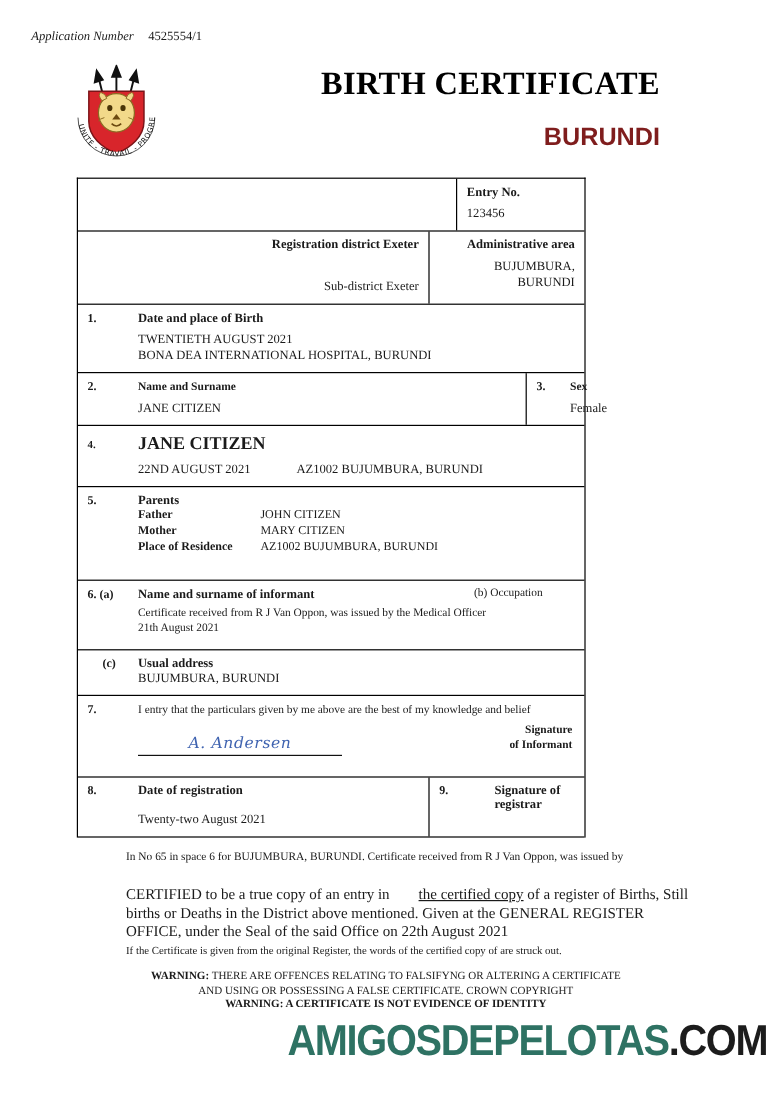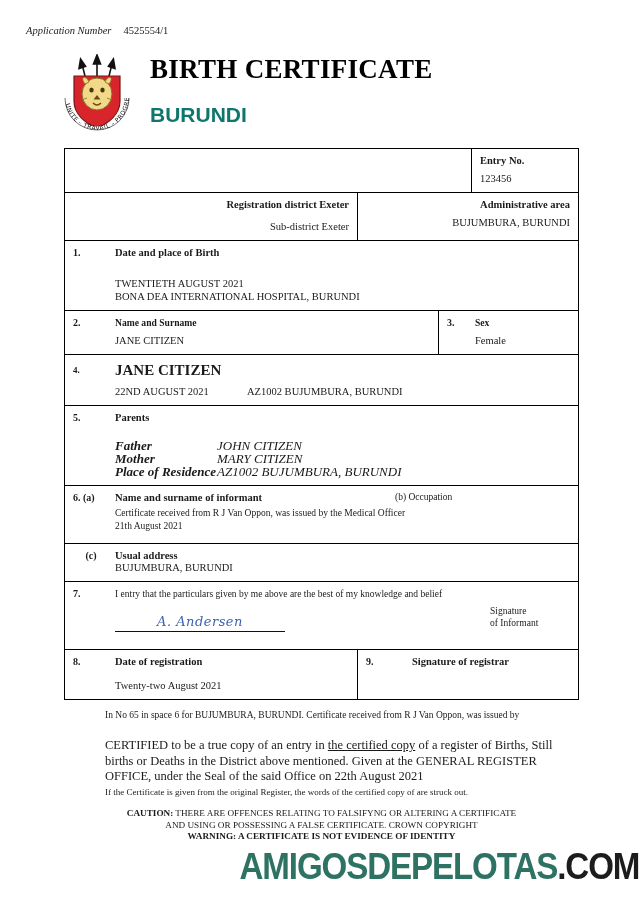--- a/index.html
+++ b/index.html
@@ -44,45 +44,45 @@
     left: 58px;
     top: 2px;
     width: 78px;
     height: 80px;
   }
   .titles {
     position: absolute;
     left: 150px;
     top: 0;
     width: 400px;
-    text-align: left;
+    text-align: right;
   }
   .title-main {
     font-family: "Liberation Serif", serif;
     font-weight: bold;
     font-size: 27px;
     letter-spacing: 0.3px;
     line-height: 34px;
     color: #000;
   }
   .title-sub {
     font-family: "Liberation Sans", sans-serif;
     font-weight: bold;
     font-size: 21px;
     line-height: 30px;
     margin-top: 14px;
-    color: #0f766e;
+    color: #7f1d1d;
   }
 
   
   .cert-table {
     position: absolute;
     left: 64px;
     top: 148px;
-    width: 515px;
+    width: 424px;
     border: 1px solid #000;
     border-bottom: none;
     box-sizing: border-box;
     background: #fff;
   }
   .row {
     display: flex;
     border-bottom: 1px solid #000;
     box-sizing: border-box;
   }
@@ -153,46 +153,46 @@
   .r-registration .c-left { flex: 0 0 292px; }
   .r-registration .c-right { flex: 1 1 auto; }
 
   .child-name {
     font-weight: bold;
     font-size: 15px;
     line-height: 19px;
   }
 
   .parents-grid {
-    margin-top: 16px;
-    font-size: 13px;
+    margin-top: 0;
+    font-size: 10px;
     line-height: 13px;
-    font-style: italic;
   }
   .parents-grid .pg-row { display: flex; }
   .parents-grid .pg-lbl {
     flex: 0 0 102px;
     font-weight: bold;
   }
 
   .occ {
     position: absolute;
     left: 330px;
     top: 6px;
     font-size: 9.5px;
   }
 
   .sig-label {
     position: absolute;
     right: 10px;
     top: 23px;
     font-size: 9.5px;
     line-height: 12px;
-    text-align: left;
+    text-align: right;
     width: 78px;
+    font-weight: bold;
   }
   .signature-wrap {
     margin-top: 12px;
     margin-left: 42px;
     width: 170px;
   }
   .signature-glyph {
     font-family: "DejaVu Serif", serif;
     font-style: italic;
     font-size: 13px;
@@ -218,21 +218,21 @@
   }
   .f-note {
     font-size: 9.5px;
     line-height: 12px;
   }
   .f-certified {
     font-size: 12.5px;
     line-height: 15.5px;
     margin-top: 17px;
   }
-  .f-certified u { text-decoration: underline; }
+  .f-certified u { text-decoration: underline; margin-left: 21px; }
   .f-small {
     font-size: 9px;
     line-height: 12px;
     margin-top: 1px;
   }
 
   .caution {
     position: absolute;
     left: 64px;
     top: 808px;
@@ -320,35 +320,35 @@
     <div class="cell c-left"></div>
     <div class="cell c-right divider">
       <div class="lbl-b">Entry No.</div>
       <div class="val" style="margin-top:6px">123456</div>
     </div>
   </div>
 
   <div class="row r-district">
     <div class="cell c-left">
       <div class="lbl-b">Registration district Exeter</div>
-      <div class="val" style="margin-top:10px">Sub-district Exeter</div>
+      <div class="val" style="margin-top:23px">Sub-district Exeter</div>
     </div>
     <div class="cell c-right divider">
       <div class="lbl-b">Administrative area</div>
       <div class="val" style="margin-top:6px">BUJUMBURA, BURUNDI</div>
     </div>
   </div>
 
   <div class="row r-birth">
     <div class="cell c-full">
       <div class="flexrow">
         <span class="num">1.</span>
         <span class="lbl-b">Date and place of Birth</span>
       </div>
-      <div class="body-ind" style="margin-top:19px">
+      <div class="body-ind" style="margin-top:6px">
         <div class="val">TWENTIETH AUGUST 2021</div>
         <div class="val">BONA DEA INTERNATIONAL HOSPITAL, BURUNDI</div>
       </div>
     </div>
   </div>
 
   <div class="row r-name">
     <div class="cell c-left">
       <div class="flexrow">
         <span class="num">2.</span>
@@ -462,18 +462,18 @@
 
 <div class="footer">
   <div class="f-note">
     <div>In No 65 in space 6 for BUJUMBURA, BURUNDI.  Certificate received from R J Van Oppon, was issued by</div>
   </div>
   <div class="f-certified"><span>CERTIFIED to be a true copy of an entry in </span><u>the certified copy</u><span> of a register of Births, Still births or Deaths in the District above mentioned. Given at the GENERAL REGISTER OFFICE, under the Seal of the said Office on 22th August 2021</span></div>
   <div class="f-small">If the Certificate is given from the original Register, the words of the certified copy of are struck out.</div>
 </div>
 
 <div class="caution">
-  <div><b>CAUTION:</b><span> THERE ARE OFFENCES RELATING TO FALSIFYNG OR ALTERING A CERTIFICATE</span></div>
+  <div><b>WARNING:</b><span> THERE ARE OFFENCES RELATING TO FALSIFYNG OR ALTERING A CERTIFICATE</span></div>
   <div>AND USING OR POSSESSING A FALSE CERTIFICATE. CROWN COPYRIGHT</div>
   <div class="warnline">WARNING: A CERTIFICATE IS NOT EVIDENCE OF IDENTITY</div>
 </div>
 
 <div class="watermark"><span class="wm-name">AMIGOSDEPELOTAS</span><span class="wm-tld">.COM</span></div>
 
 </body></html>

